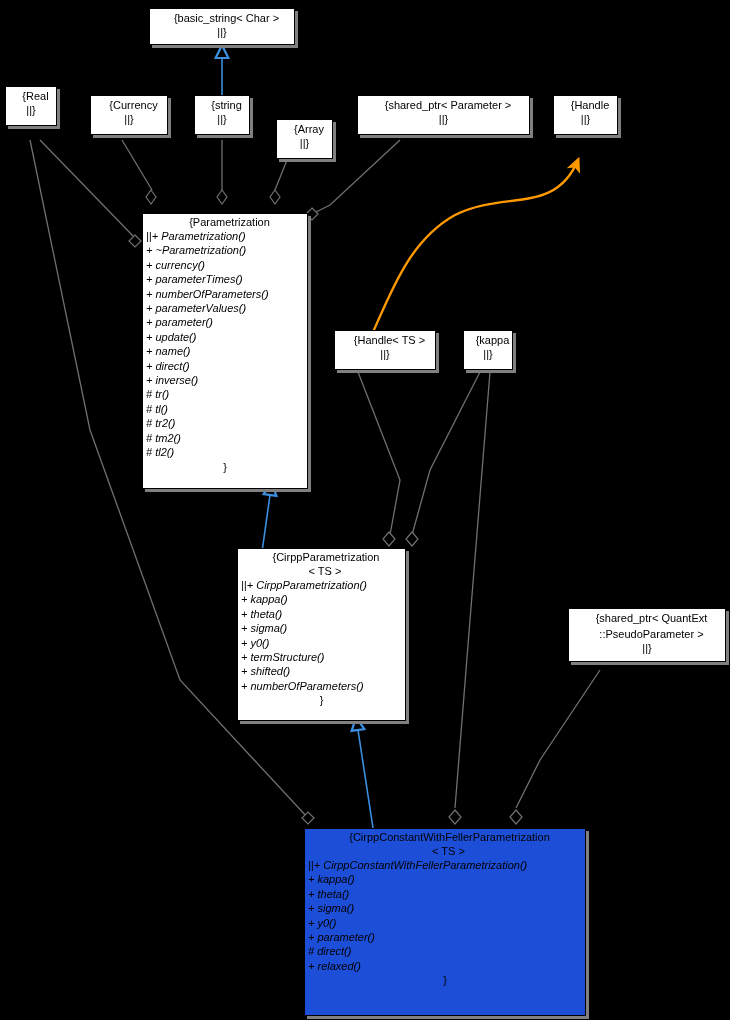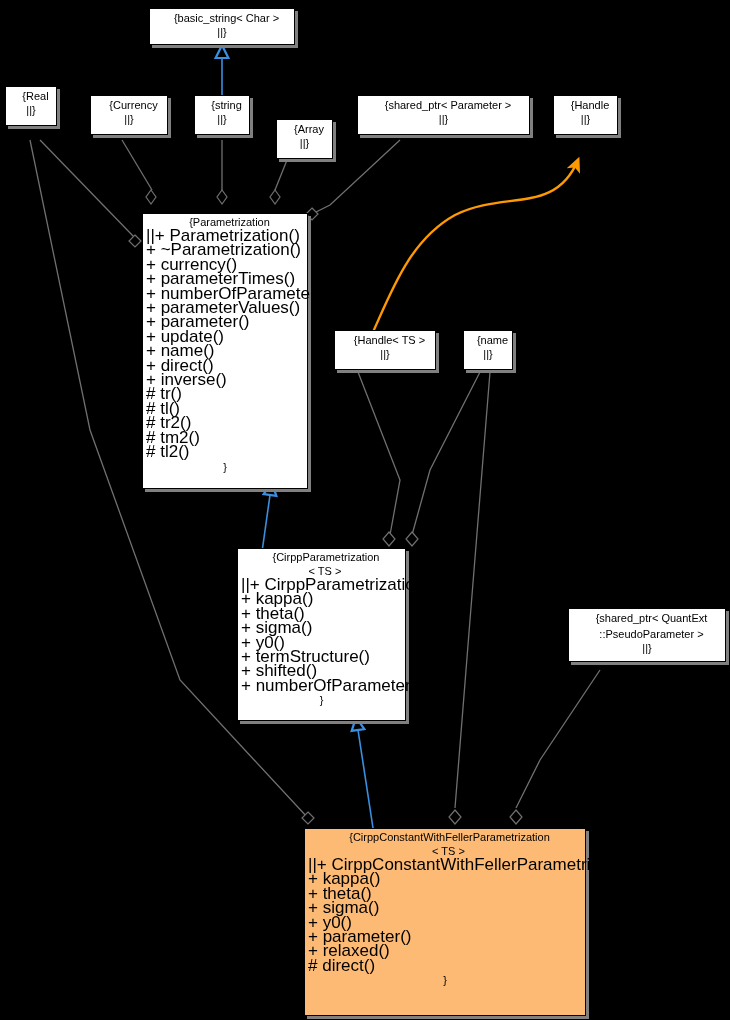--- a/index.html
+++ b/index.html
@@ -25,44 +25,45 @@
   }
   .node {
     position: absolute;
     background: #ffffff;
     border: 1px solid #000000;
     box-shadow: 3px 3px 0 0 #808080;
     box-sizing: border-box;
     z-index: 5;
   }
   .node.filled {
-    background: #fdba74;
+    background: #1d4ed8;
   }
   .node .title {
     text-align: center;
     font-size: 11px;
     line-height: 14px;
     color: #000000;
     white-space: pre;
     padding-top: 1px;
     padding-left: 9px;
   }
   .node .tpl {
     text-align: center;
     font-size: 11px;
     line-height: 14px;
     color: #000000;
     white-space: pre;
     margin-left: 7px;
   }
   .node .members {
-    font-size: 17px;
+    font-size: 11px;
     line-height: 14.4px;
     color: #000000;
     padding: 0 0 0 3px;
+    font-style: italic;
   }
   .node .member {
     white-space: pre;
   }
   .node .closer {
     text-align: center;
     font-size: 11px;
     line-height: 14px;
     color: #000000;
   }
@@ -195,21 +196,21 @@
       </div>
     <div class="closer">}</div>
   </div>
 
   <div class="node small-node" style="left:334px; top:330px; width:102px; height:40px;">
     <div class="title">{Handle&lt; TS &gt;</div>
     <div class="closer">||}</div>
   </div>
 
   <div class="node small-node" style="left:463px; top:330px; width:50px; height:40px;">
-    <div class="title">{name</div>
+    <div class="title">{kappa</div>
     <div class="closer">||}</div>
   </div>
 
   <div class="node" style="left:237px; top:548px; width:169px; height:173px;">
     <div class="title">{CirppParametrization</div>
     <div class="tpl">&lt; TS &gt;</div>
     <div class="members">
         <div class="member">||+ CirppParametrization()</div>
         <div class="member">+ kappa()</div>
         <div class="member">+ theta()</div>
@@ -231,19 +232,19 @@
   <div class="node filled" style="left:304px; top:828px; width:282px; height:188px;">
     <div class="title">{CirppConstantWithFellerParametrization</div>
     <div class="tpl">&lt; TS &gt;</div>
     <div class="members">
         <div class="member">||+ CirppConstantWithFellerParametrization()</div>
         <div class="member">+ kappa()</div>
         <div class="member">+ theta()</div>
         <div class="member">+ sigma()</div>
         <div class="member">+ y0()</div>
         <div class="member">+ parameter()</div>
+        <div class="member"># direct()</div>
         <div class="member">+ relaxed()</div>
-        <div class="member"># direct()</div>
       </div>
     <div class="closer">}</div>
   </div>
 
 </div>
 
 </body></html>

